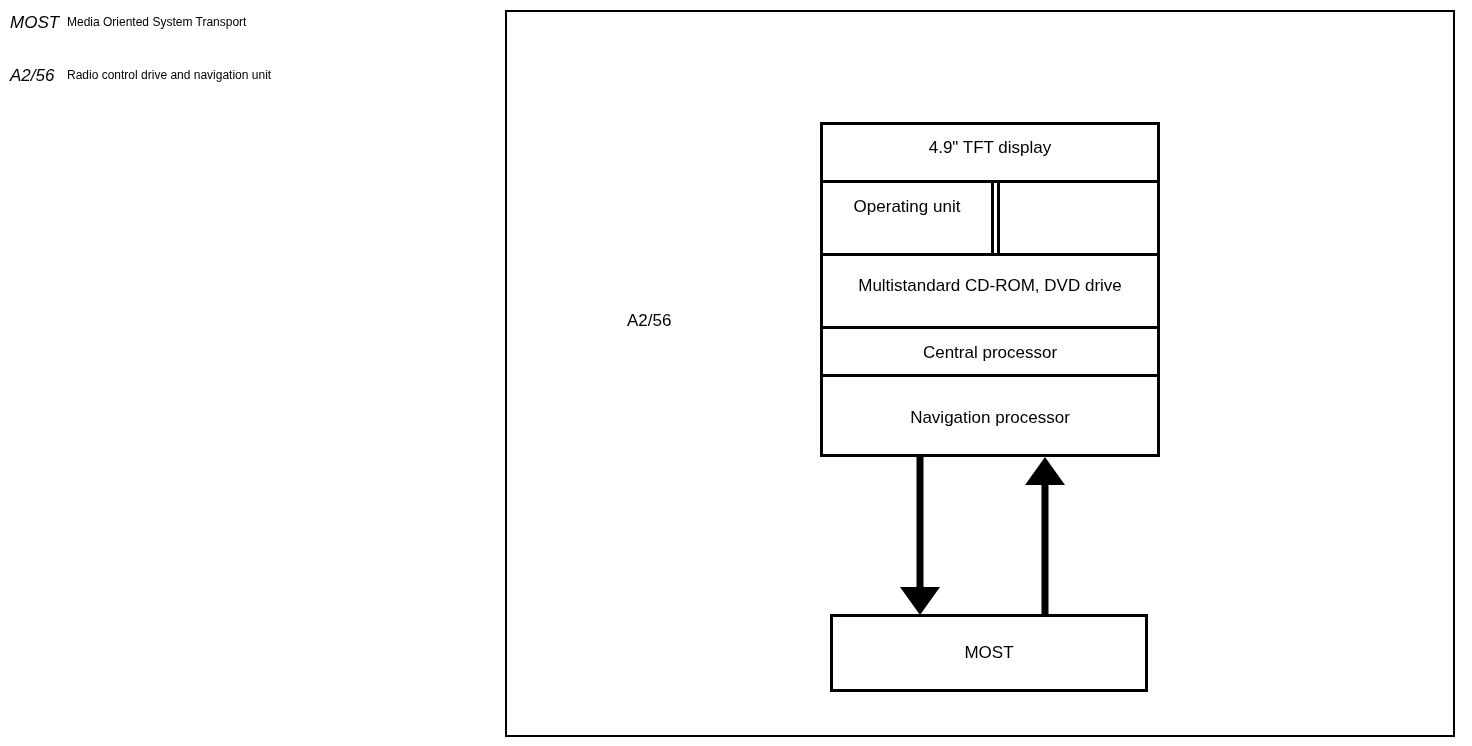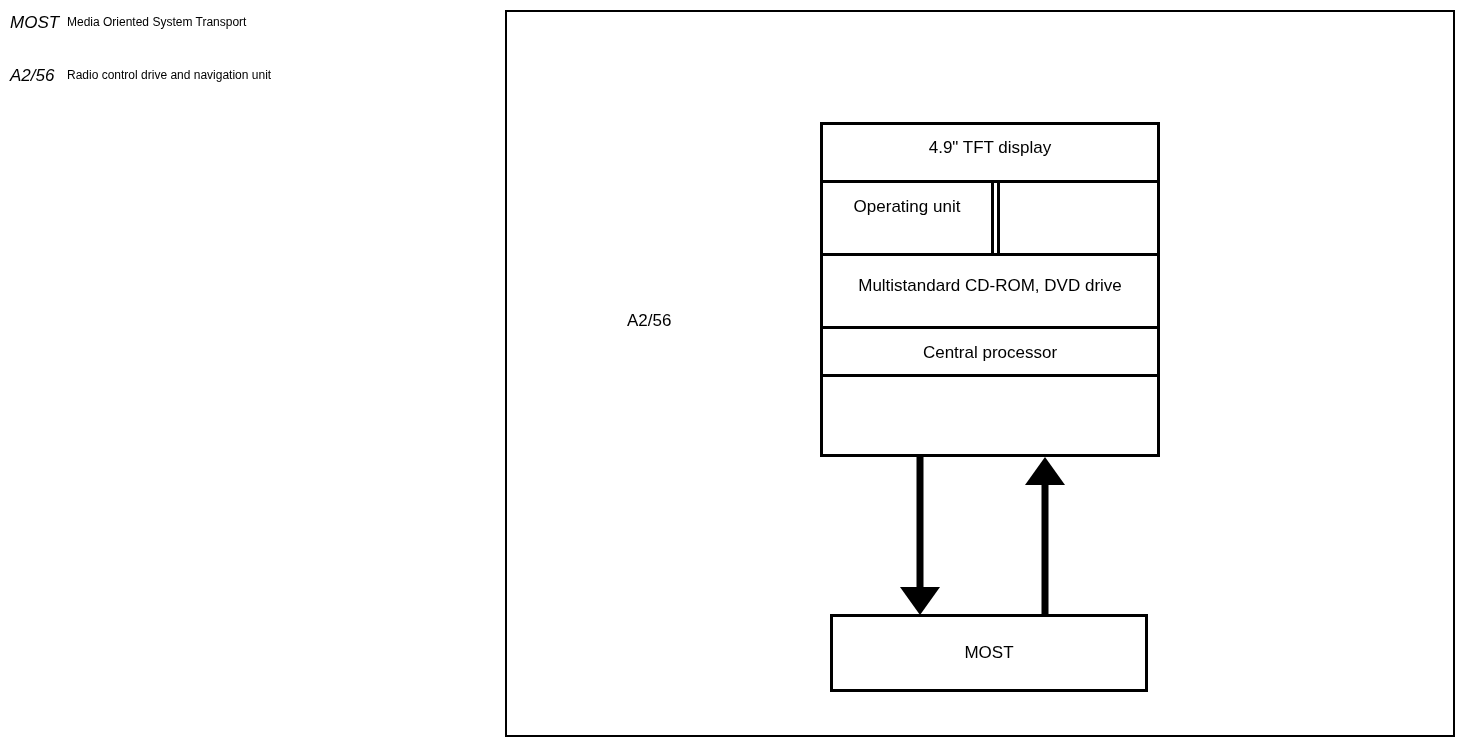--- a/index.html
+++ b/index.html
@@ -206,20 +206,23 @@
     </div>
 
     <div class="unit-row row-drive">
       <span>Multistandard CD-ROM, DVD drive</span>
     </div>
 
     <div class="unit-row row-central">
       <span>Central processor</span>
     </div>
 
+    <div class="unit-row row-nav">
+      <span>Navigation processor</span>
+    </div>
 
   </div>
 
   <div class="arrow arrow-down">
     <div class="arrow-shaft"></div>
     <div class="arrow-head"></div>
   </div>
 
   <div class="arrow arrow-up">
     <div class="arrow-head"></div>

